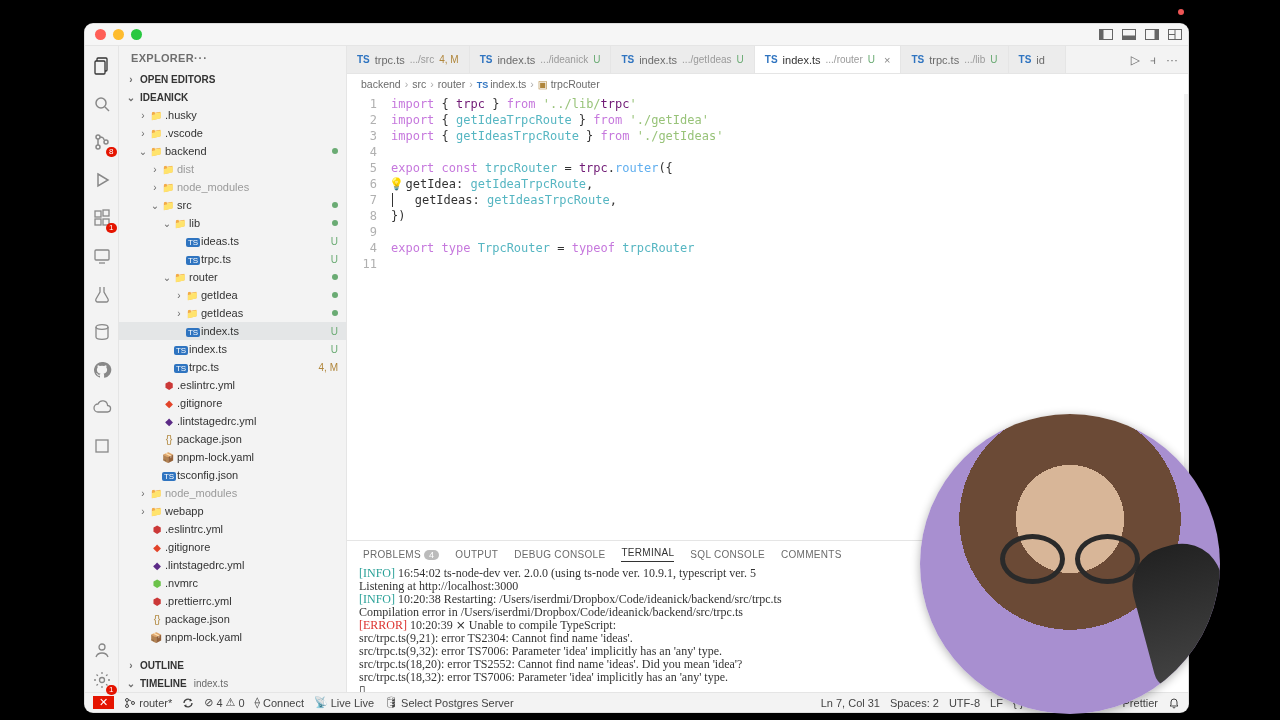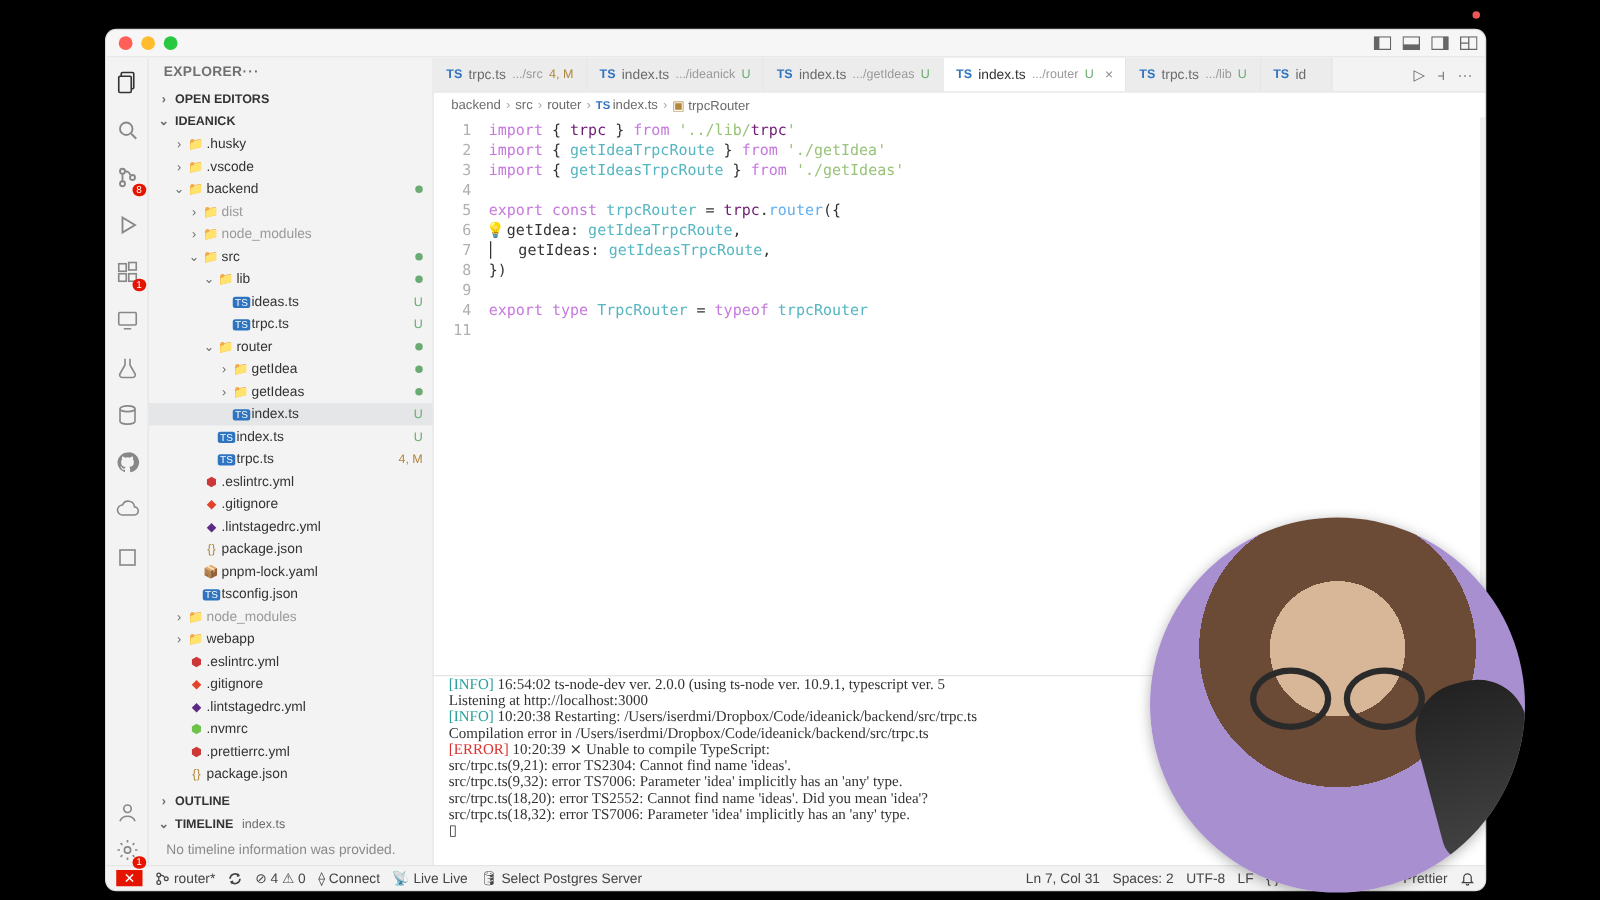--- a/index.html
+++ b/index.html
@@ -375,21 +375,20 @@
         </div>
       <div class="sb-sec">
           <span class="chev">›</span>
           <span>OUTLINE</span>
         </div>
       <div class="sb-sec">
           <span class="chev">⌄</span>
           <span>TIMELINE</span>
           <span style="font-weight:400;margin-left:4px;color:#6b6b6b">index.ts</span>
         </div>
-      <div style="padding:6px 14px;color:#8a8a8a;font-size:11px">No timeline information was provided.</div>
     </div>
 
     <div class="editor">
       <div class="tabs" id="tabs">
           <div class="tab">
             <span class="ts">TS</span>
             <span>trpc.ts</span>
             <span class="path">.../src</span>
             <span class="m">4, M</span>
           </div>
@@ -453,20 +452,28 @@
             <div>8</div>
             <div>9</div>
             <div>4</div>
             <div>11</div>
           </div>
         <div class="src" id="src"><div class="hl"></div><div style="position:relative;padding-left:0"><span class="c-key">import</span> { <span class="c-var">trpc</span> } <span class="c-key">from</span> <span class="c-str">'../lib/<span class="c-var">trpc</span>'</span></div><div style="position:relative;padding-left:0"><span class="c-key">import</span> { <span class="c-id">getIdeaTrpcRoute</span> } <span class="c-key">from</span> <span class="c-str">'./getIdea'</span></div><div style="position:relative;padding-left:0"><span class="c-key">import</span> { <span class="c-id">getIdeasTrpcRoute</span> } <span class="c-key">from</span> <span class="c-str">'./getIdeas'</span></div><div style="position:relative;padding-left:0">&nbsp;</div><div style="position:relative;padding-left:0"><span class="c-key">export</span> <span class="c-key">const</span> <span class="c-id">trpcRouter</span> = <span class="c-var">trpc</span>.<span class="c-fn">router</span>({</div><div style="position:relative;padding-left:0"><span style="position:absolute;left:-2px;color:#e6c07b">💡</span>  <span class="c-prop">getIdea</span>: <span class="c-id">getIdeaTrpcRoute</span>,</div><div style="position:relative;padding-left:0"><span style="border-left:1px solid #333;margin-left:1px;">&nbsp;</span>  <span class="c-prop">getIdeas</span>: <span class="c-id">getIdeasTrpcRoute</span>,</div><div style="position:relative;padding-left:0">})</div><div style="position:relative;padding-left:0">&nbsp;</div><div style="position:relative;padding-left:0"><span class="c-key">export</span> <span class="c-key">type</span> <span class="c-id">TrpcRouter</span> = <span class="c-key">typeof</span> <span class="c-id">trpcRouter</span></div><div style="position:relative;padding-left:0">&nbsp;</div></div>
         <div class="minimap"></div>
       </div>
 
       <div class="panel">
+        <div class="ptabs" id="ptabs">
+            <span class="ptab">PROBLEMS<span class="pbadge">4</span></span>
+            <span class="ptab">OUTPUT</span>
+            <span class="ptab">DEBUG CONSOLE</span>
+            <span class="ptab active">TERMINAL</span>
+            <span class="ptab">SQL CONSOLE</span>
+            <span class="ptab">COMMENTS</span>
+          </div>
         <div class="term" id="term"><div><span class="t-info">[INFO]</span> 16:54:02 ts-node-dev ver. 2.0.0 (using ts-node ver. 10.9.1, typescript ver. 5</div><div><span class=""></span>Listening at http://localhost:3000</div><div><span class="t-info">[INFO]</span> 10:20:38 Restarting: /Users/iserdmi/Dropbox/Code/ideanick/backend/src/trpc.ts</div><div><span class=""></span>Compilation error in /Users/iserdmi/Dropbox/Code/ideanick/backend/src/trpc.ts</div><div><span class="t-err">[ERROR]</span> 10:20:39 ⨯ Unable to compile TypeScript:</div><div><span class=""></span>src/trpc.ts(9,21): error TS2304: Cannot find name 'ideas'.</div><div><span class=""></span>src/trpc.ts(9,32): error TS7006: Parameter 'idea' implicitly has an 'any' type.</div><div><span class=""></span>src/trpc.ts(18,20): error TS2552: Cannot find name 'ideas'. Did you mean 'idea'?</div><div><span class=""></span>src/trpc.ts(18,32): error TS7006: Parameter 'idea' implicitly has an 'any' type.</div><div>▯</div></div>
       </div>
     </div>
   </div>
 
   <div class="statusbar">
     <div class="sb-l">
       <div class="sb-err">✕</div>
       <div class="sb-item">
           <svg width="12" height="12" fill="none" stroke="currentColor">

